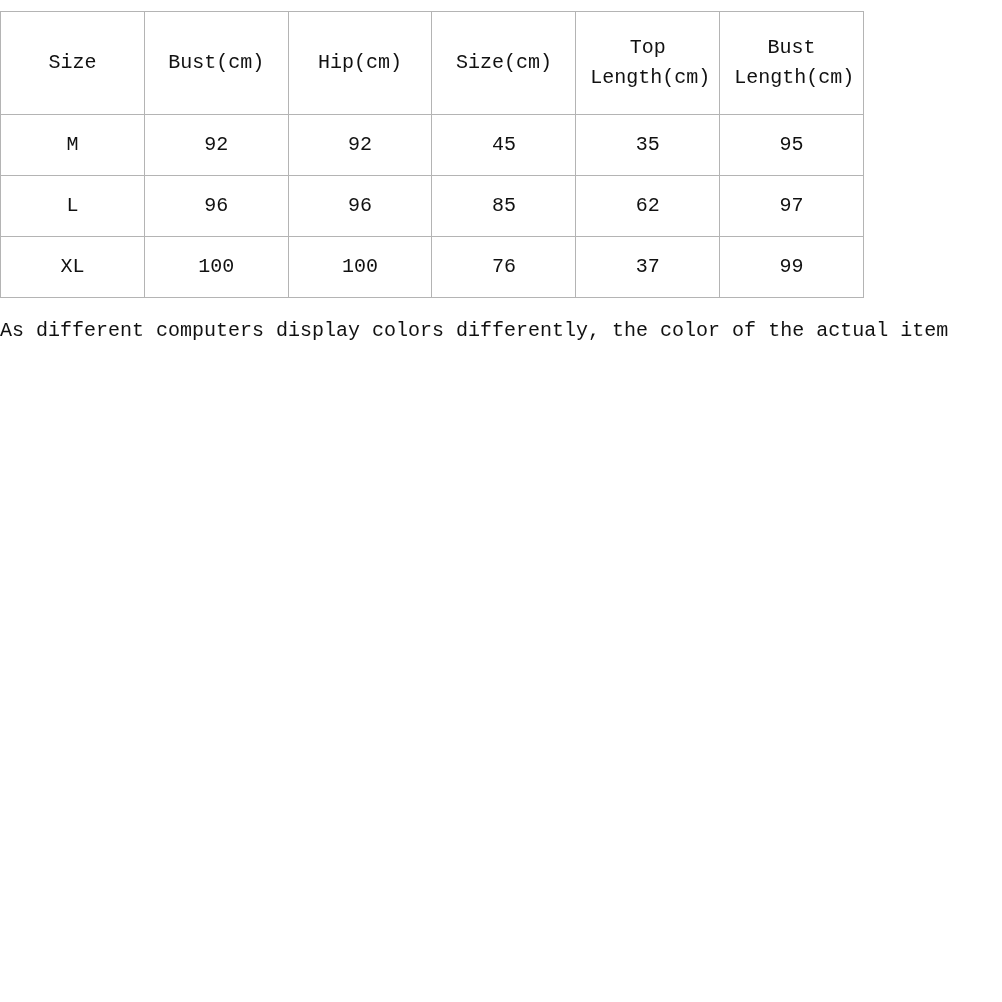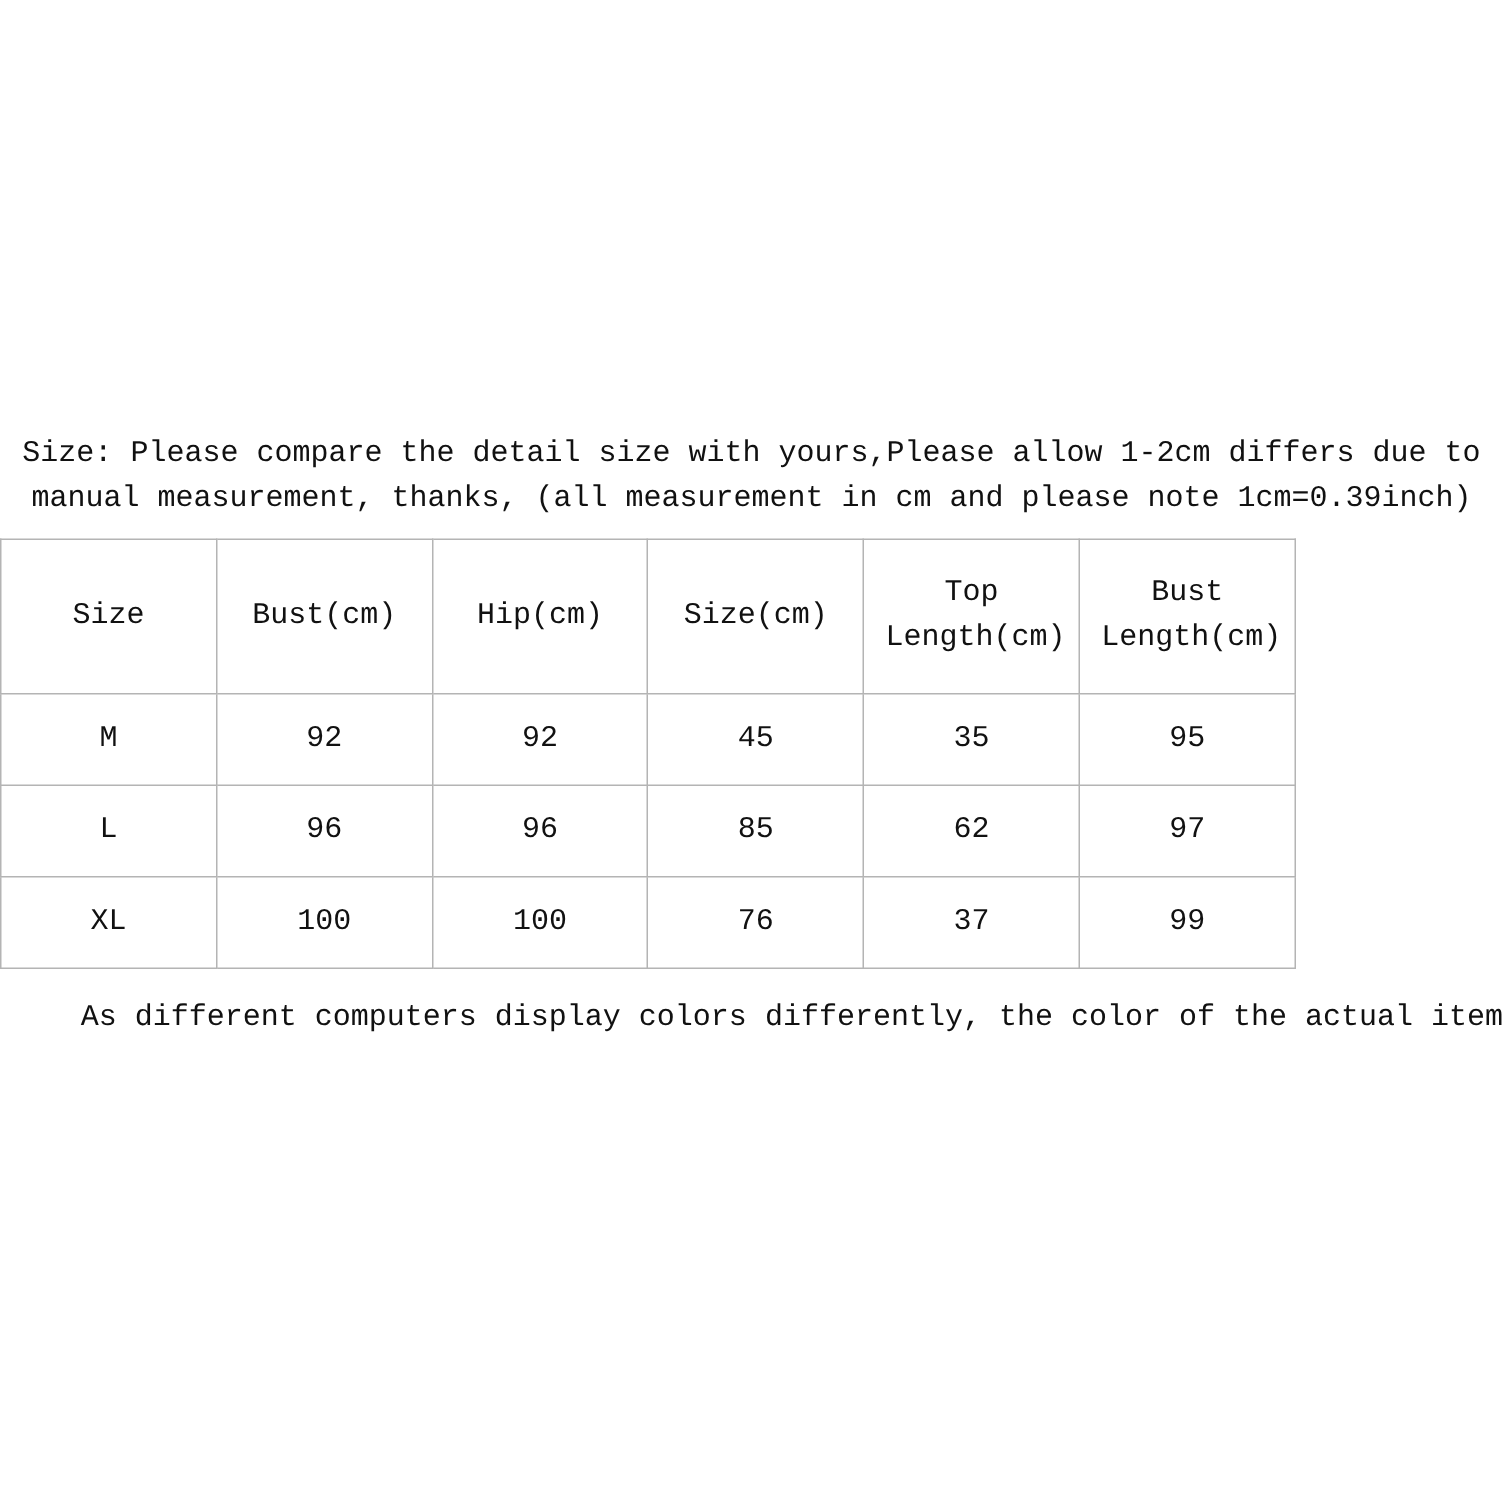--- a/index.html
+++ b/index.html
@@ -45,35 +45,31 @@
     padding: 0 14px;
   }
   table.size-table tr.header-row td {
     height: 102px;
   }
   table.size-table tr.data-row td {
     height: 60px;
   }
   .disclaimer {
     margin-top: 18px;
-    text-align: right;
+    text-align: left;
     font-size: 20px;
     line-height: 30px;
     white-space: nowrap;
   }
 </style>
 </head>
 <body>
 
 <div class="page">
 
-  <div class="intro">
-    <span class="line">Size: Please compare the detail size with yours,Please allow 1-2cm differs due to</span>
-    <span class="line">manual measurement, thanks, (all measurement in cm and please note 1cm=0.39inch)</span>
-  </div>
 
   <table class="size-table">
     <tbody>
       <tr class="header-row">
         <td>Size</td>
         <td>Bust(cm)</td>
         <td>Hip(cm)</td>
         <td>Size(cm)</td>
         <td>Top Length(cm)</td>
         <td>Bust Length(cm)</td>

